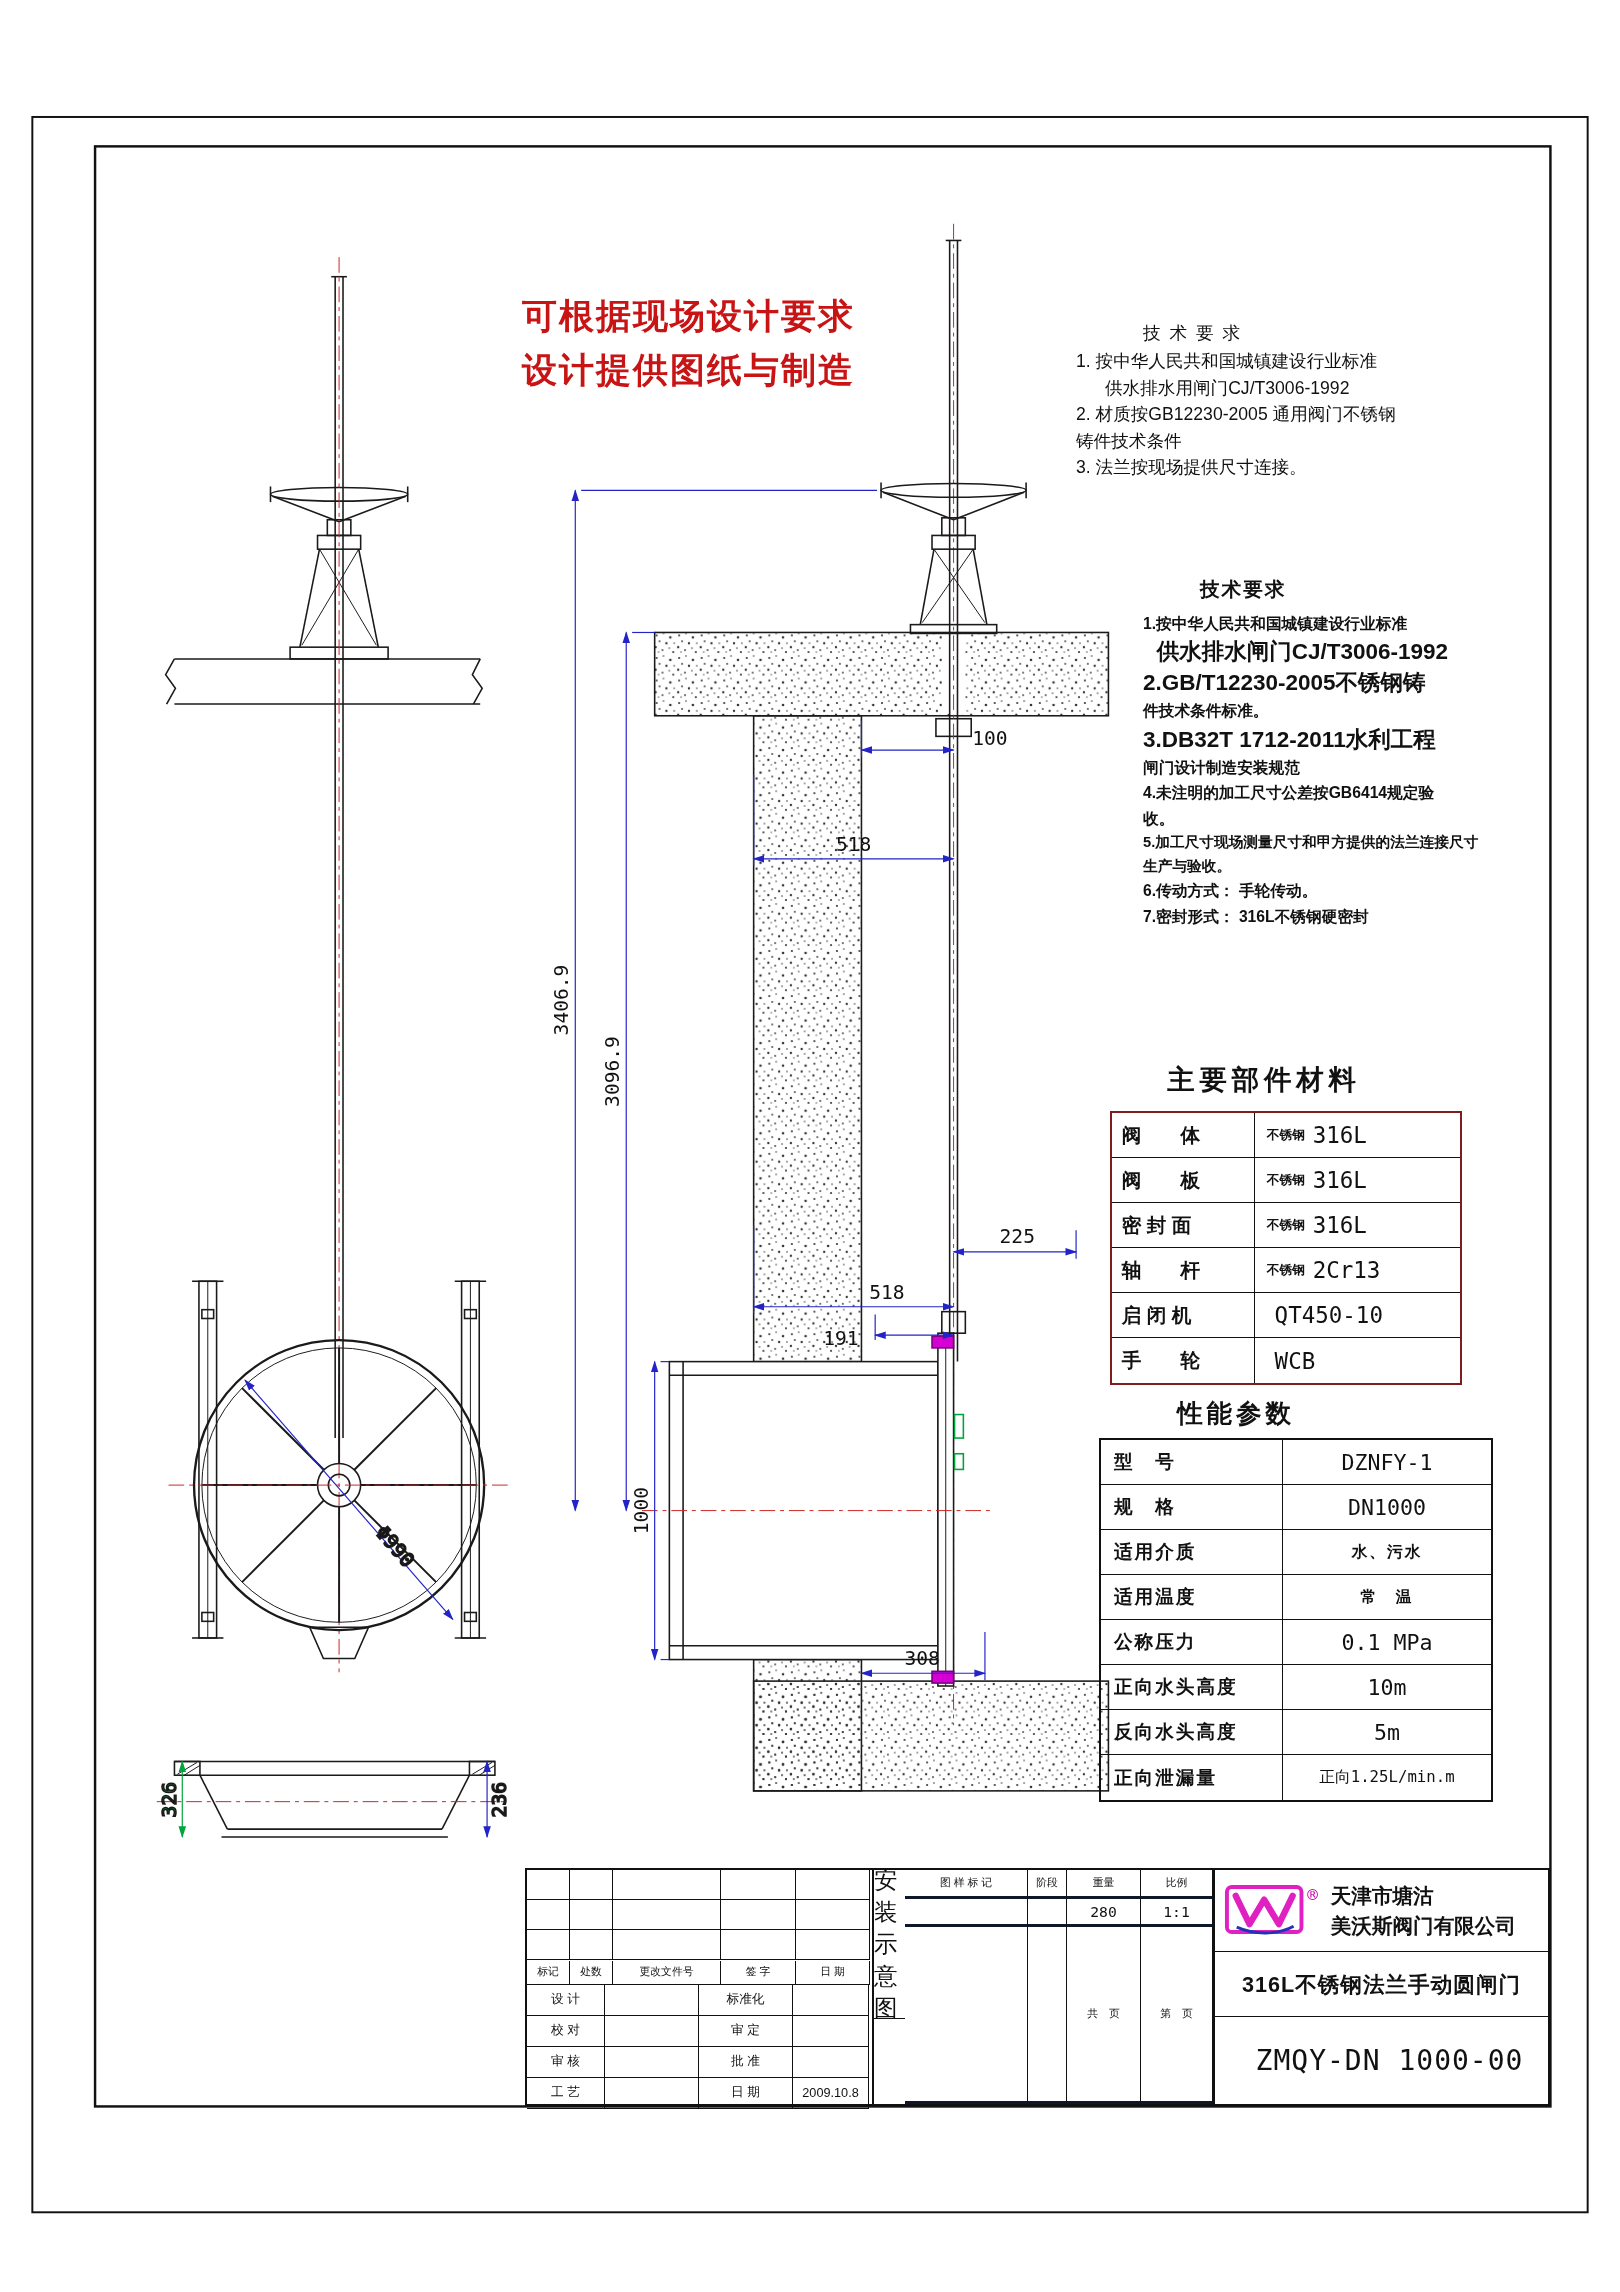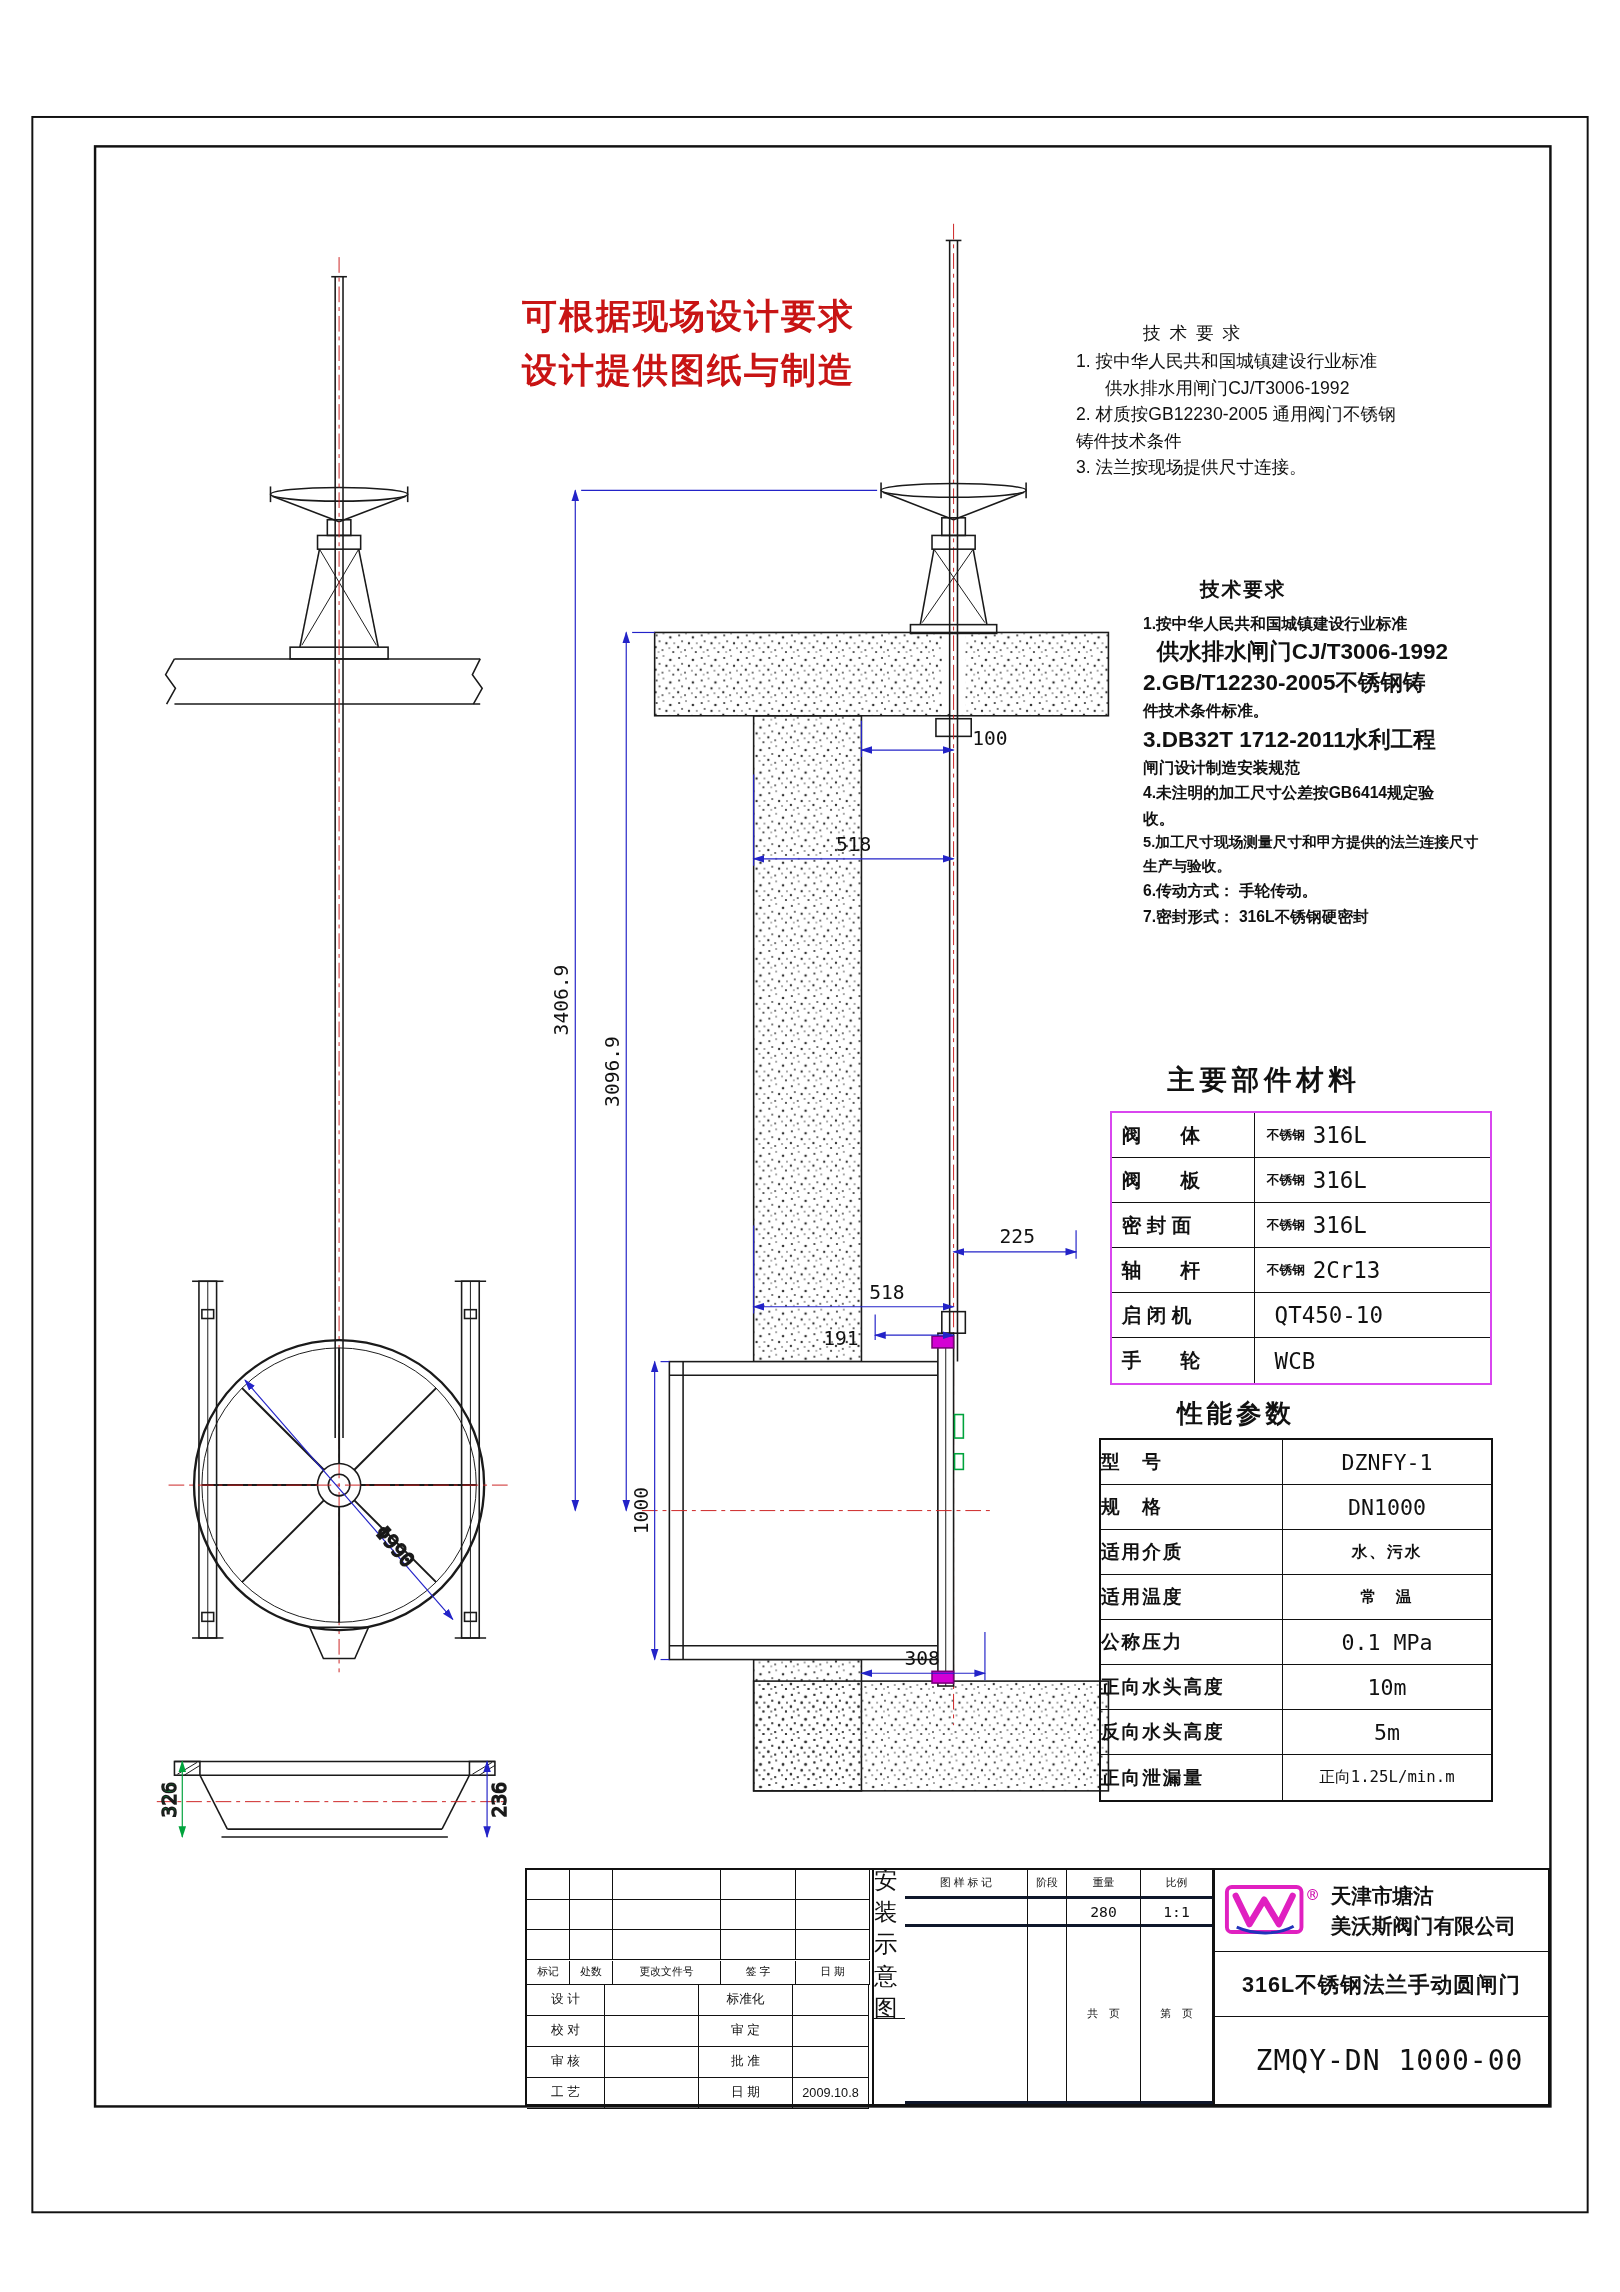--- a/index.html
+++ b/index.html
@@ -23,37 +23,37 @@
   .tech-main{left:1143px;top:576px;width:421px;font-weight:600;}
   .tm-title{font-size:19.6px;margin-left:57px;margin-bottom:7.8px;letter-spacing:2px;}
   .l-cn{font-size:15.7px;line-height:25.5px;}
   .l-big{font-size:22.5px;line-height:31px;font-weight:600;}
   .l-sm{font-size:14.7px;line-height:23.5px;}
   .ind14{padding-left:13.7px;}
 
   
   .mat-title{left:1117px;top:1062px;width:294px;text-align:center;font-size:27.4px;
              font-weight:bold;letter-spacing:4.9px;}
-  .mat-table{left:1110px;top:1111px;width:382px;border:2px solid #d946ef;box-sizing:border-box;}
+  .mat-table{left:1110px;top:1111px;width:352px;border:2px solid #7f1d1d;box-sizing:border-box;}
   .mt-row{display:flex;height:45px;border-bottom:1.5px solid #111;box-sizing:border-box;}
   .mt-row:last-child{border-bottom:none;}
   .mt-name{width:143px;border-right:1.5px solid #111;box-sizing:border-box;
            font-size:19.6px;font-weight:bold;display:flex;align-items:center;padding-left:9.8px;}
   .mt-val{flex:1;display:flex;align-items:center;padding-left:11.8px;gap:7.8px;}
   .mt-grade{font-size:12.7px;font-weight:bold;}
   .mt-value{font-size:22.5px;font-family:"DejaVu Sans Mono",monospace;}
 
   
   .param-title{left:1099px;top:1396px;width:274px;text-align:center;font-size:25.5px;
                font-weight:bold;letter-spacing:3.9px;}
   .param-table{left:1099px;top:1438px;width:394px;border:2px solid #111;box-sizing:border-box;}
   .pt-row{display:flex;height:45px;border-bottom:1.5px solid #111;box-sizing:border-box;}
   .pt-row:last-child{border-bottom:none;}
   .pt-name{width:182px;border-right:1.5px solid #111;box-sizing:border-box;font-size:18.6px;
-           font-weight:bold;display:flex;align-items:center;padding-left:0;letter-spacing:2px;}
+           font-weight:bold;display:flex;align-items:center;padding-left:13px;letter-spacing:2px;}
   .pt-val{flex:1;display:flex;align-items:center;justify-content:center;text-align:center;}
   .v-big{font-size:21.6px;font-family:"DejaVu Sans Mono",monospace;}
   .v-sm{font-size:15.7px;font-weight:bold;letter-spacing:2px;}
   .v-med{font-size:15.7px;font-family:"DejaVu Sans Mono",monospace;}
 
   
   .tblock{left:525px;top:1868px;width:1025px;height:238px;border:2px solid #111;
           box-sizing:border-box;display:flex;background:#fff;}
   .tb-left{width:345px;box-sizing:border-box;}
   .tb-rev{display:grid;grid-template-columns:43px 43px 108px 75px 74px;grid-auto-rows:30px;height:91px;}

